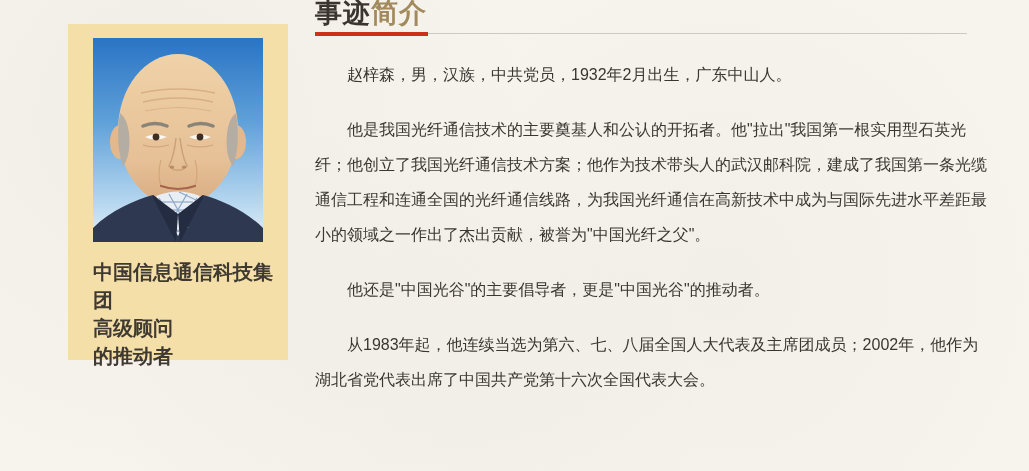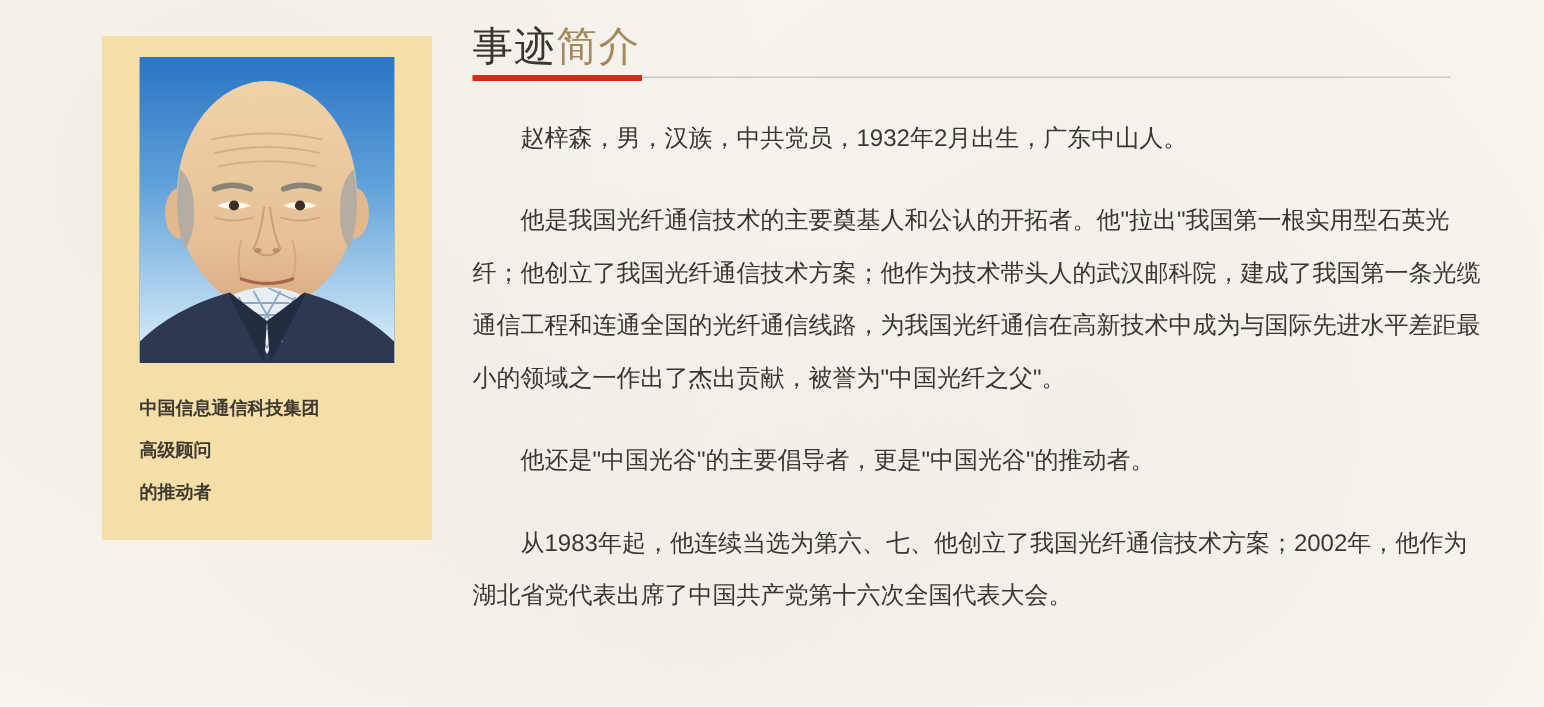--- a/index.html
+++ b/index.html
@@ -19,26 +19,26 @@
     position:absolute;left:68px;top:24px;width:220px;height:336px;
     background:#f5dfa9;
   }
   .photo{
     position:absolute;left:25px;top:14px;width:170px;height:204px;
     overflow:hidden;background:#5d9fd8;
   }
   .photo svg{display:block;}
   .org{
     position:absolute;left:25px;top:234px;width:180px;
-    font-size:12px;font-weight:bold;line-height:28px;color:#3f3a31;
+    font-size:20px;font-weight:bold;line-height:28px;color:#3f3a31;
   }
   .content{position:absolute;left:315px;top:0;width:676px;}
   .heading{
-    margin:0;padding-top:18px;font-size:27px;line-height:27px;
-    font-weight:normal;color:#3a352e;letter-spacing:1px;
+    margin:0;font-size:27px;line-height:27px;
+    font-weight:bold;color:#3a352e;letter-spacing:1px;
   }
   .h-gold{color:#a28a5c;}
   .divider{position:relative;width:652px;height:4px;margin-top:5px;}
   .divider-gray{
     position:absolute;left:0;top:1px;width:100%;height:1px;background:#ccc9c1;
   }
   .divider-red{
     position:absolute;left:0;top:0;width:113px;height:4px;background:#cb3118;
   }
   .content p{
@@ -135,16 +135,16 @@
     <h2 class="heading">
       <span class="h-dark">事迹</span><span class="h-gold">简介</span>
     </h2>
     <div class="divider">
       <span class="divider-gray"></span>
       <span class="divider-red"></span>
     </div>
     <p class="first">赵梓森，男，汉族，中共党员，1932年2月出生，广东中山人。</p>
     <p>他是我国光纤通信技术的主要奠基人和公认的开拓者。他"拉出"我国第一根实用型石英光纤；他创立了我国光纤通信技术方案；他作为技术带头人的武汉邮科院，建成了我国第一条光缆通信工程和连通全国的光纤通信线路，为我国光纤通信在高新技术中成为与国际先进水平差距最小的领域之一作出了杰出贡献，被誉为"中国光纤之父"。</p>
     <p>他还是"中国光谷"的主要倡导者，更是"中国光谷"的推动者。</p>
-    <p>从1983年起，他连续当选为第六、七、他创立了我国光纤通信技术方案；2002年，他作为湖北省党代表出席了中国共产党第十六次全国代表大会。</p>
+    <p>从1983年起，他连续当选为第六、七、八届全国人大代表及主席团成员；2002年，他作为湖北省党代表出席了中国共产党第十六次全国代表大会。</p>
   </main>
 
 </div>
 
 </body></html>

